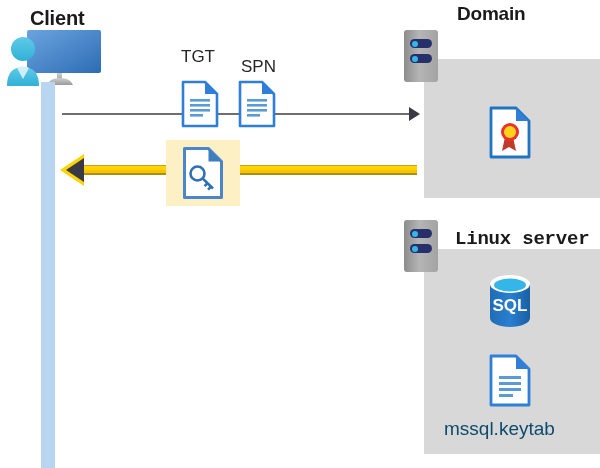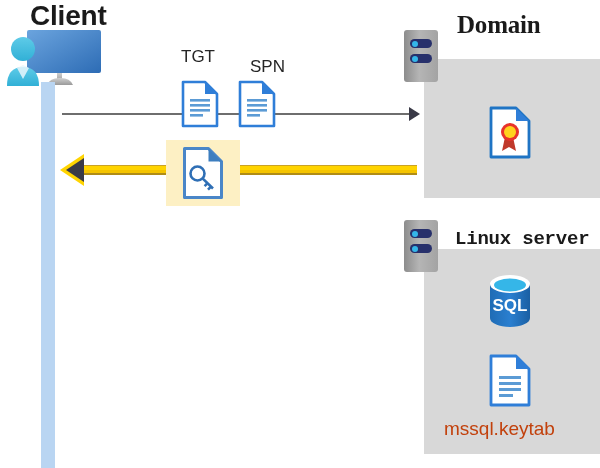--- a/index.html
+++ b/index.html
@@ -7,22 +7,22 @@
     width:600px;height:468px;position:relative;overflow:hidden;
     font-family:"Liberation Sans","DejaVu Sans",sans-serif;
     background:#ffffff;
   }
   .abs{position:absolute;}
 
   
   .title{
     font-weight:bold;color:#1a1a1a;letter-spacing:-0.2px;
   }
-  #client-title{left:30px;top:0;font-size:28px;}
-  #dc-title{left:457px;top:13px;font-size:25px;line-height:23px;width:130px;font-family:Liberation Serif, serif;}
+  #client-title{left:30px;top:7px;font-size:20px;}
+  #dc-title{left:457px;top:2px;font-size:19px;line-height:23px;width:130px;}
   #linux-title{left:455px;top:228px;font-size:19px;font-family:Liberation Mono, monospace;}
 
   
   #client-lifeline{
     left:41px;top:82px;width:14px;height:386px;
     background:#b9d5f2;
   }
 
   
   #client-icon{left:4px;top:26px;width:104px;height:62px;}
@@ -57,22 +57,22 @@
   #yellow-arrow-head-inner{left:66px;top:158px;width:0;height:0;
       border-top:12px solid transparent;border-bottom:12px solid transparent;
       border-right:18px solid #3a3a47;}
 
   
   #highlight-box{left:166px;top:140px;width:74px;height:66px;background:#fdf0c4;}
 
   
   .doc-label{position:absolute;font-size:17px;color:#262626;}
   #tgt-label{left:181px;top:47px;}
-  #spn-label{left:250px;top:57px;}
-  #keytab-label{left:444px;top:418px;font-size:19px;color:#c2410c;}
+  #spn-label{left:241px;top:57px;}
+  #keytab-label{left:444px;top:418px;font-size:19px;color:#0c4a6e;}
 </style>
 </head>
 <body>
 
 <div class="abs title" id="client-title">Client</div>
 
 <div class="abs" id="client-icon">
   <svg width="104" height="62" viewBox="0 0 104 62">
     <defs>
       <linearGradient id="mon" x1="0" y1="0" x2="1" y2="1">

